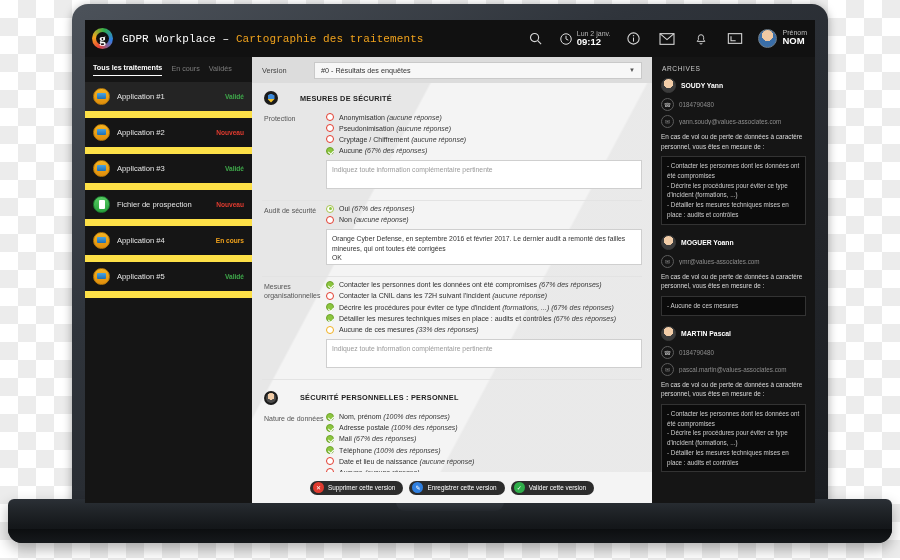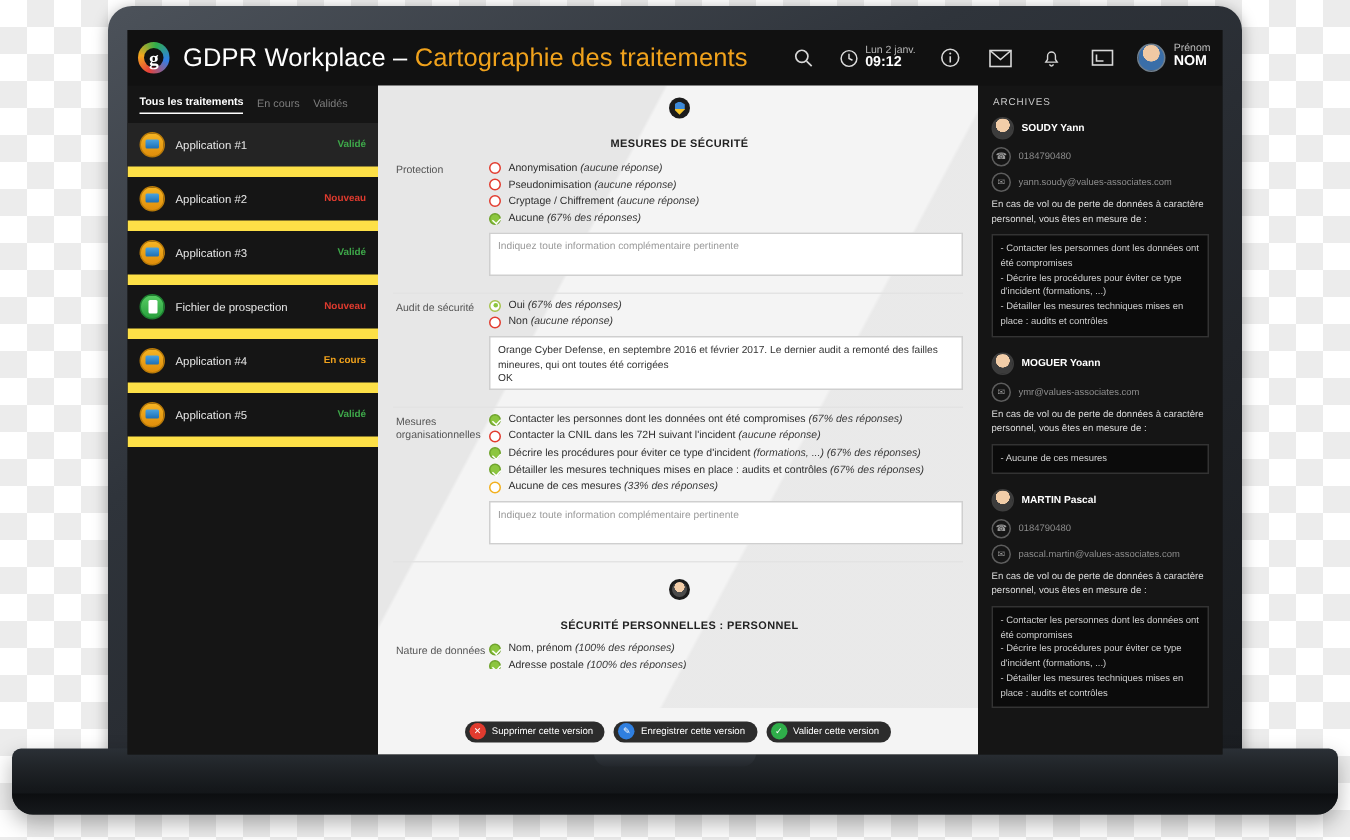--- a/index.html
+++ b/index.html
@@ -52,21 +52,21 @@
     width:21px;height:21px;margin-left:7px;border-radius:50%;
     background:conic-gradient(from 200deg,#e8413a 0deg,#f4a71d 80deg,#2fae4a 170deg,#2f7fe8 260deg,#e8413a 360deg);
     position:relative;flex:none;
   }
   .logo:before{content:"";position:absolute;left:4px;top:4px;width:13px;height:13px;border-radius:50%;background:#111;}
   .logo-g{
     position:absolute;left:0;top:0;width:21px;height:21px;
     display:flex;align-items:center;justify-content:center;
     font-size:13px;font-weight:bold;color:#fff;font-family:"Liberation Serif",serif;
   }
-  .app-title{margin-left:9px;font-size:17px;color:#ffffff;white-space:nowrap;letter-spacing:.1px;}
+  .app-title{margin-left:9px;font-size:11px;color:#ffffff;white-space:nowrap;letter-spacing:.1px;font-family:Liberation Mono, monospace;}
   .app-title .accent{color:#f0a21c;}
 
   .hdr-right{margin-left:auto;display:flex;align-items:center;padding-right:8px;gap:0;}
   .hdr-btn{width:34px;height:37px;display:flex;align-items:center;justify-content:center;color:#d8d8d8;}
   .hdr-clock{display:flex;align-items:center;gap:4px;padding:0 6px;color:#dcdcdc;}
   .clock-txt{line-height:1.05;}
   .clock-day{font-size:7px;color:#b6b6b6;}
   .clock-time{font-size:9.5px;font-weight:bold;color:#ffffff;}
   .hdr-user{display:flex;align-items:flex-start;gap:5px;padding-left:6px;}
   .avatar-hdr{
@@ -123,21 +123,21 @@
   }
   .version-label{font-size:7.4px;color:#444;width:52px;flex:none;}
   .version-select{
     flex:1;height:15px;background:#f7f7f7;border:1px solid #c9c9c9;
     display:flex;align-items:center;padding:0 6px;font-size:7.2px;color:#333;
   }
   .version-caret{margin-left:auto;font-size:6px;color:#555;}
 
   .content{position:relative;height:389px;overflow:hidden;padding:0 10px;}
 
-  .sec-head{display:flex;align-items:center;gap:12px;padding:8px 0 4px 2px;flex-direction:column;}
+  .sec-head{display:flex;align-items:center;gap:22px;padding:8px 0 4px 2px;}
   .sec-badge{width:14px;height:14px;border-radius:50%;background:#1b1b1b;position:relative;flex:none;}
   .shield{
     position:absolute;left:3.5px;top:2.5px;width:7px;height:9px;
     background:linear-gradient(180deg,#3d8ad9 0 55%,#f2c22a 55% 100%);
     clip-path:polygon(50% 0,100% 22%,100% 62%,50% 100%,0 62%,0 22%);
   }
   .face{
     position:absolute;left:2px;top:2px;width:10px;height:10px;border-radius:50%;
     background:radial-gradient(circle at 50% 34%,#f2cda8 0 40%,#4a4a4a 42% 100%);
   }
@@ -318,20 +318,27 @@
             <div class="sb-icon">
               <i></i>
             </div>
             <div class="sb-label">Application #5</div>
             <div class="sb-status" style="color: rgb(62, 168, 74);">Validé</div>
           </div>
         </div>
     </div>
 
     <div class="main">
+      <div class="version-bar">
+        <div class="version-label">Version</div>
+        <div class="version-select">
+          <span>#0 - Résultats des enquêtes</span>
+          <span class="version-caret">▼</span>
+        </div>
+      </div>
 
       <div class="content">
 
         <div class="sec-head">
           <div class="sec-badge">
               <span class="shield"></span>
             </div>
           <div class="sec-title">MESURES DE SÉCURITÉ</div>
         </div>
 

